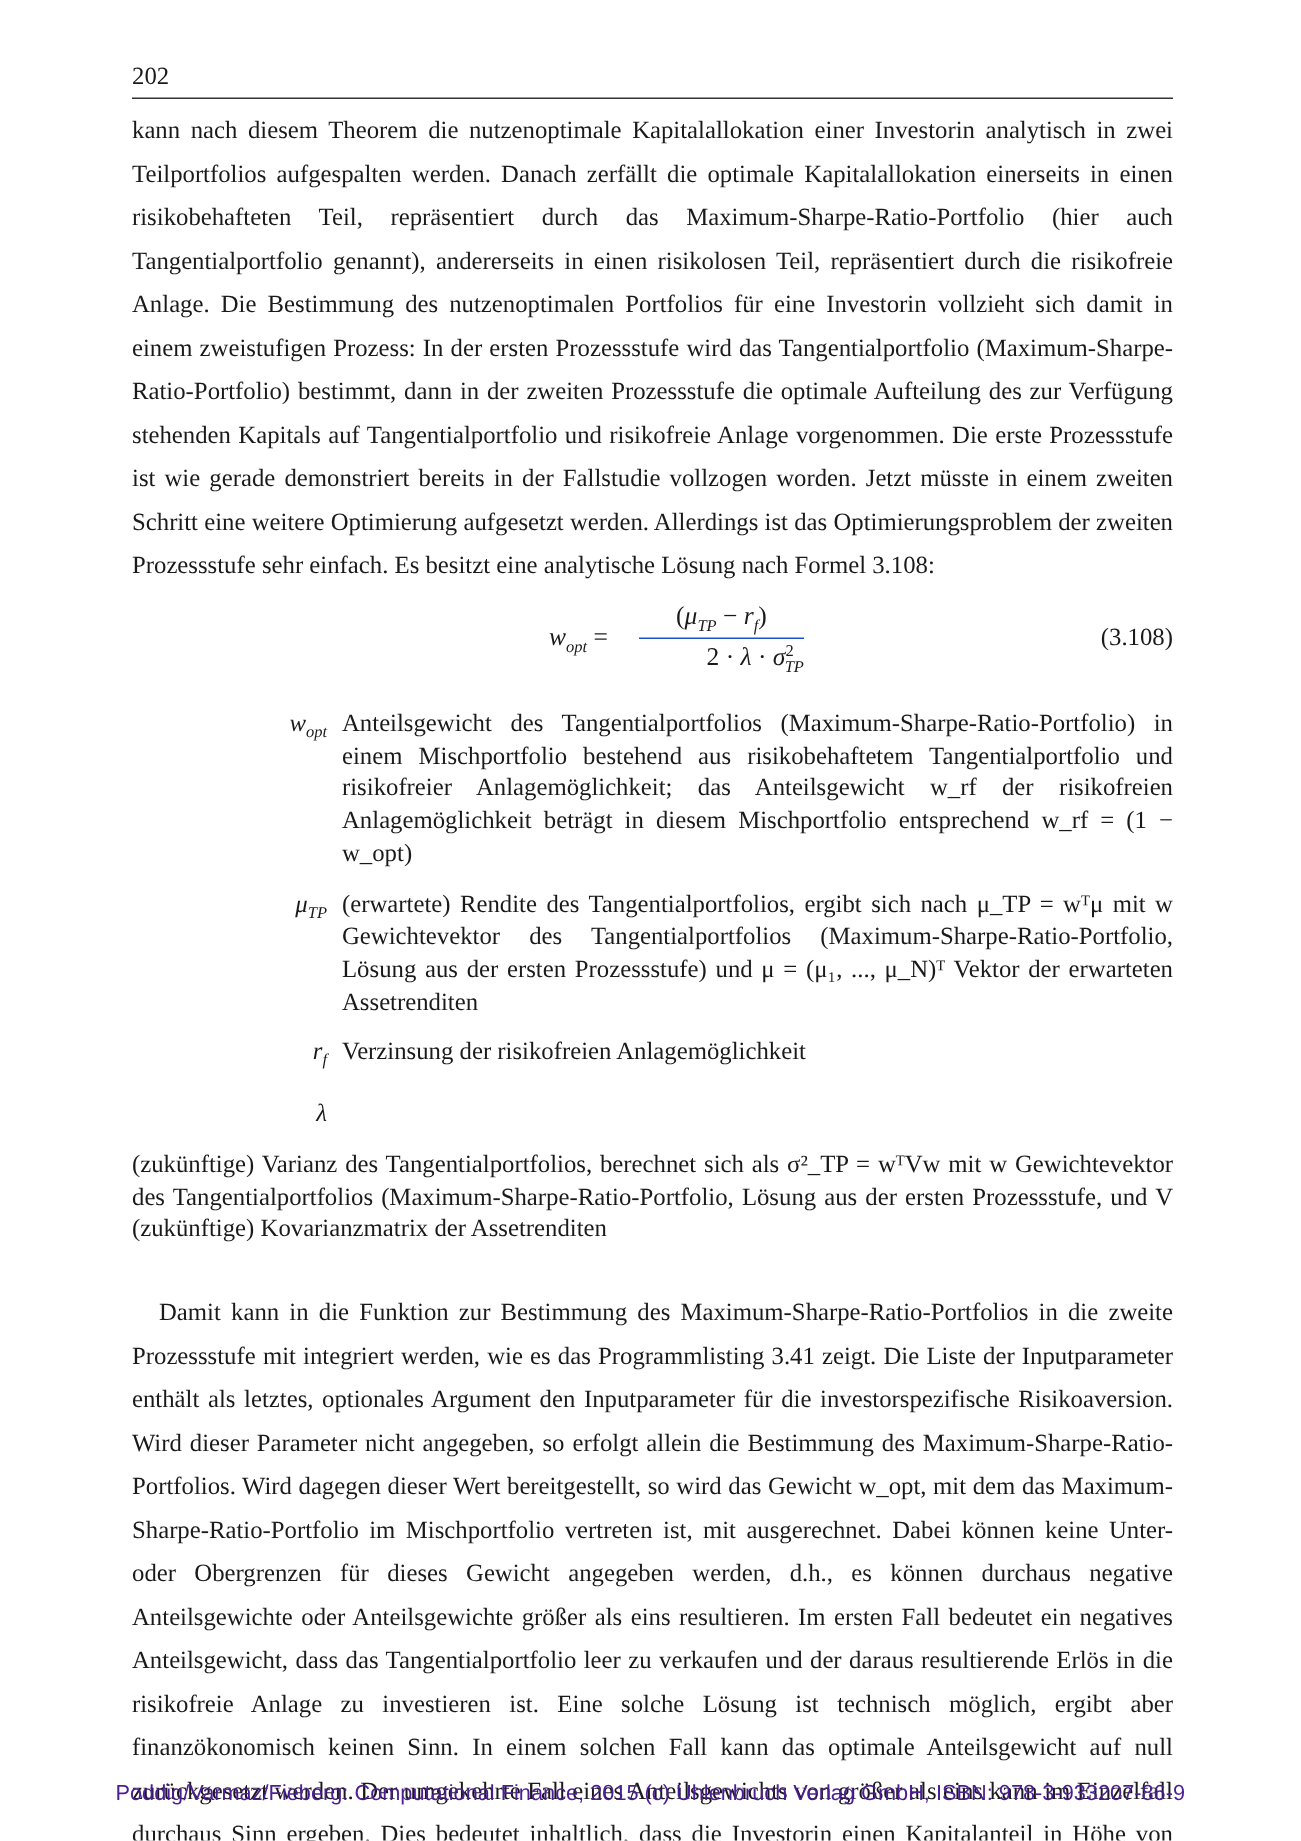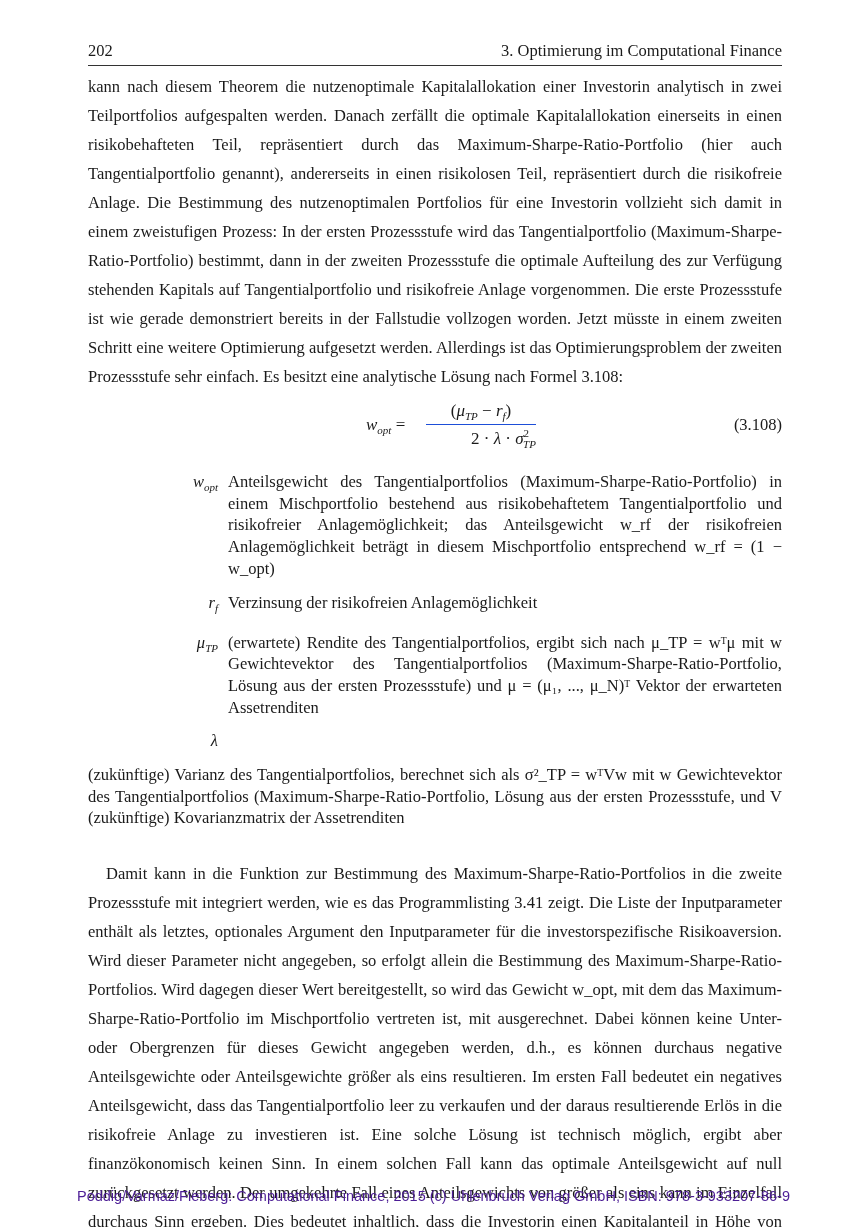--- a/index.html
+++ b/index.html
@@ -24,46 +24,45 @@
   sub, sup { font-size: 11px; }
   .footer { position: absolute; left: 0; width: 867px; top: 1188px; text-align: center;
             font-family: "Liberation Sans", "DejaVu Sans", sans-serif; font-size: 14.5px; color: #4c1d95; }
 </style>
 </head>
 <body>
 
 <div class="page">
   <div class="header">
     <span>202</span>
-    <span>3.  Optimierung im Computational Finance</span>
   </div>
 
   <p class="para">kann nach diesem Theorem die nutzenoptimale Kapitalallokation einer Investorin analytisch in zwei Teilportfolios aufgespalten werden. Danach zerfällt die optimale Kapitalallokation einerseits in einen risikobehafteten Teil, repräsentiert durch das Maximum-Sharpe-Ratio-Portfolio (hier auch Tangentialportfolio genannt), andererseits in einen risikolosen Teil, repräsentiert durch die risikofreie Anlage. Die Bestimmung des nutzenoptimalen Portfolios für eine Investorin vollzieht sich damit in einem zweistufigen Prozess: In der ersten Prozessstufe wird das Tangentialportfolio (Maximum-Sharpe-Ratio-Portfolio) bestimmt, dann in der zweiten Prozessstufe die optimale Aufteilung des zur Verfügung stehenden Kapitals auf Tangentialportfolio und risikofreie Anlage vorgenommen. Die erste Prozessstufe ist wie gerade demonstriert bereits in der Fallstudie vollzogen worden. Jetzt müsste in einem zweiten Schritt eine weitere Optimierung aufgesetzt werden. Allerdings ist das Optimierungsproblem der zweiten Prozessstufe sehr einfach. Es besitzt eine analytische Lösung nach Formel 3.108:</p>
 
   <div class="eq">
     <span class="lhs">w<sub>opt</sub> <span style="font-style:normal">=</span></span>
     <span class="frac">
       <span class="num">(<i>μ</i><sub><i>TP</i></sub> − <i>r</i><sub><i>f</i></sub>)</span>
       <span class="den">2 · <i>λ</i> · <i>σ</i><sup>2</sup><sub style="margin-left:-6px"><i>TP</i></sub></span>
     </span>
     <span class="eqno">(3.108)</span>
   </div>
 
   <div class="defs">
     <div class="def">
       <span class="sym">w<sub>opt</sub></span>
       <span class="txt">Anteilsgewicht des Tangentialportfolios (Maximum-Sharpe-Ratio-Portfolio) in einem Mischportfolio bestehend aus risikobehaftetem Tangentialportfolio und risikofreier Anlagemöglichkeit; das Anteilsgewicht w_rf der risikofreien Anlagemöglichkeit beträgt in diesem Mischportfolio entsprechend w_rf = (1 − w_opt)</span>
     </div>
     <div class="def">
+      <span class="sym">μ<sub>TP</sub></span>
+      <span class="txt">(erwartete) Rendite des Tangentialportfolios, ergibt sich nach μ_TP = wᵀμ mit w Gewichtevektor des Tangentialportfolios (Maximum-Sharpe-Ratio-Portfolio, Lösung aus der ersten Prozessstufe) und μ = (μ₁, ..., μ_N)ᵀ Vektor der erwarteten Assetrenditen</span>
+    </div>
+    <div class="def">
       <span class="sym">r<sub>f</sub></span>
       <span class="txt">Verzinsung der risikofreien Anlagemöglichkeit</span>
-    </div>
-    <div class="def">
-      <span class="sym">μ<sub>TP</sub></span>
-      <span class="txt">(erwartete) Rendite des Tangentialportfolios, ergibt sich nach μ_TP = wᵀμ mit w Gewichtevektor des Tangentialportfolios (Maximum-Sharpe-Ratio-Portfolio, Lösung aus der ersten Prozessstufe) und μ = (μ₁, ..., μ_N)ᵀ Vektor der erwarteten Assetrenditen</span>
     </div>
     <div class="def">
       <span class="sym">λ</span>
     </div>
     <div class="def">
       <span class="txt">(zukünftige) Varianz des Tangentialportfolios, berechnet sich als σ²_TP = wᵀVw mit w Gewichtevektor des Tangentialportfolios (Maximum-Sharpe-Ratio-Portfolio, Lösung aus der ersten Prozessstufe, und V (zukünftige) Kovarianzmatrix der Assetrenditen</span>
     </div>
   </div>
 
   <p class="para indent">Damit kann in die Funktion zur Bestimmung des Maximum-Sharpe-Ratio-Portfolios in die zweite Prozessstufe mit integriert werden, wie es das Programmlisting 3.41 zeigt. Die Liste der Inputparameter enthält als letztes, optionales Argument den Inputparameter für die investorspezifische Risikoaversion. Wird dieser Parameter nicht angegeben, so erfolgt allein die Bestimmung des Maximum-Sharpe-Ratio-Portfolios. Wird dagegen dieser Wert bereitgestellt, so wird das Gewicht w_opt, mit dem das Maximum-Sharpe-Ratio-Portfolio im Mischportfolio vertreten ist, mit ausgerechnet. Dabei können keine Unter- oder Obergrenzen für dieses Gewicht angegeben werden, d.h., es können durchaus negative Anteilsgewichte oder Anteilsgewichte größer als eins resultieren. Im ersten Fall bedeutet ein negatives Anteilsgewicht, dass das Tangentialportfolio leer zu verkaufen und der daraus resultierende Erlös in die risikofreie Anlage zu investieren ist. Eine solche Lösung ist technisch möglich, ergibt aber finanzökonomisch keinen Sinn. In einem solchen Fall kann das optimale Anteilsgewicht auf null zurückgesetzt werden. Der umgekehrte Fall eines Anteilsgewichts von größer als eins kann im Einzelfall durchaus Sinn ergeben. Dies bedeutet inhaltlich, dass die Investorin einen Kapitalanteil in Höhe von (w_opt − 1) &gt; 0 als Kredit aufnehmen und den erhaltenen Kreditbetrag zusätzlich in das Tangentialportfolio investieren soll.</p>

